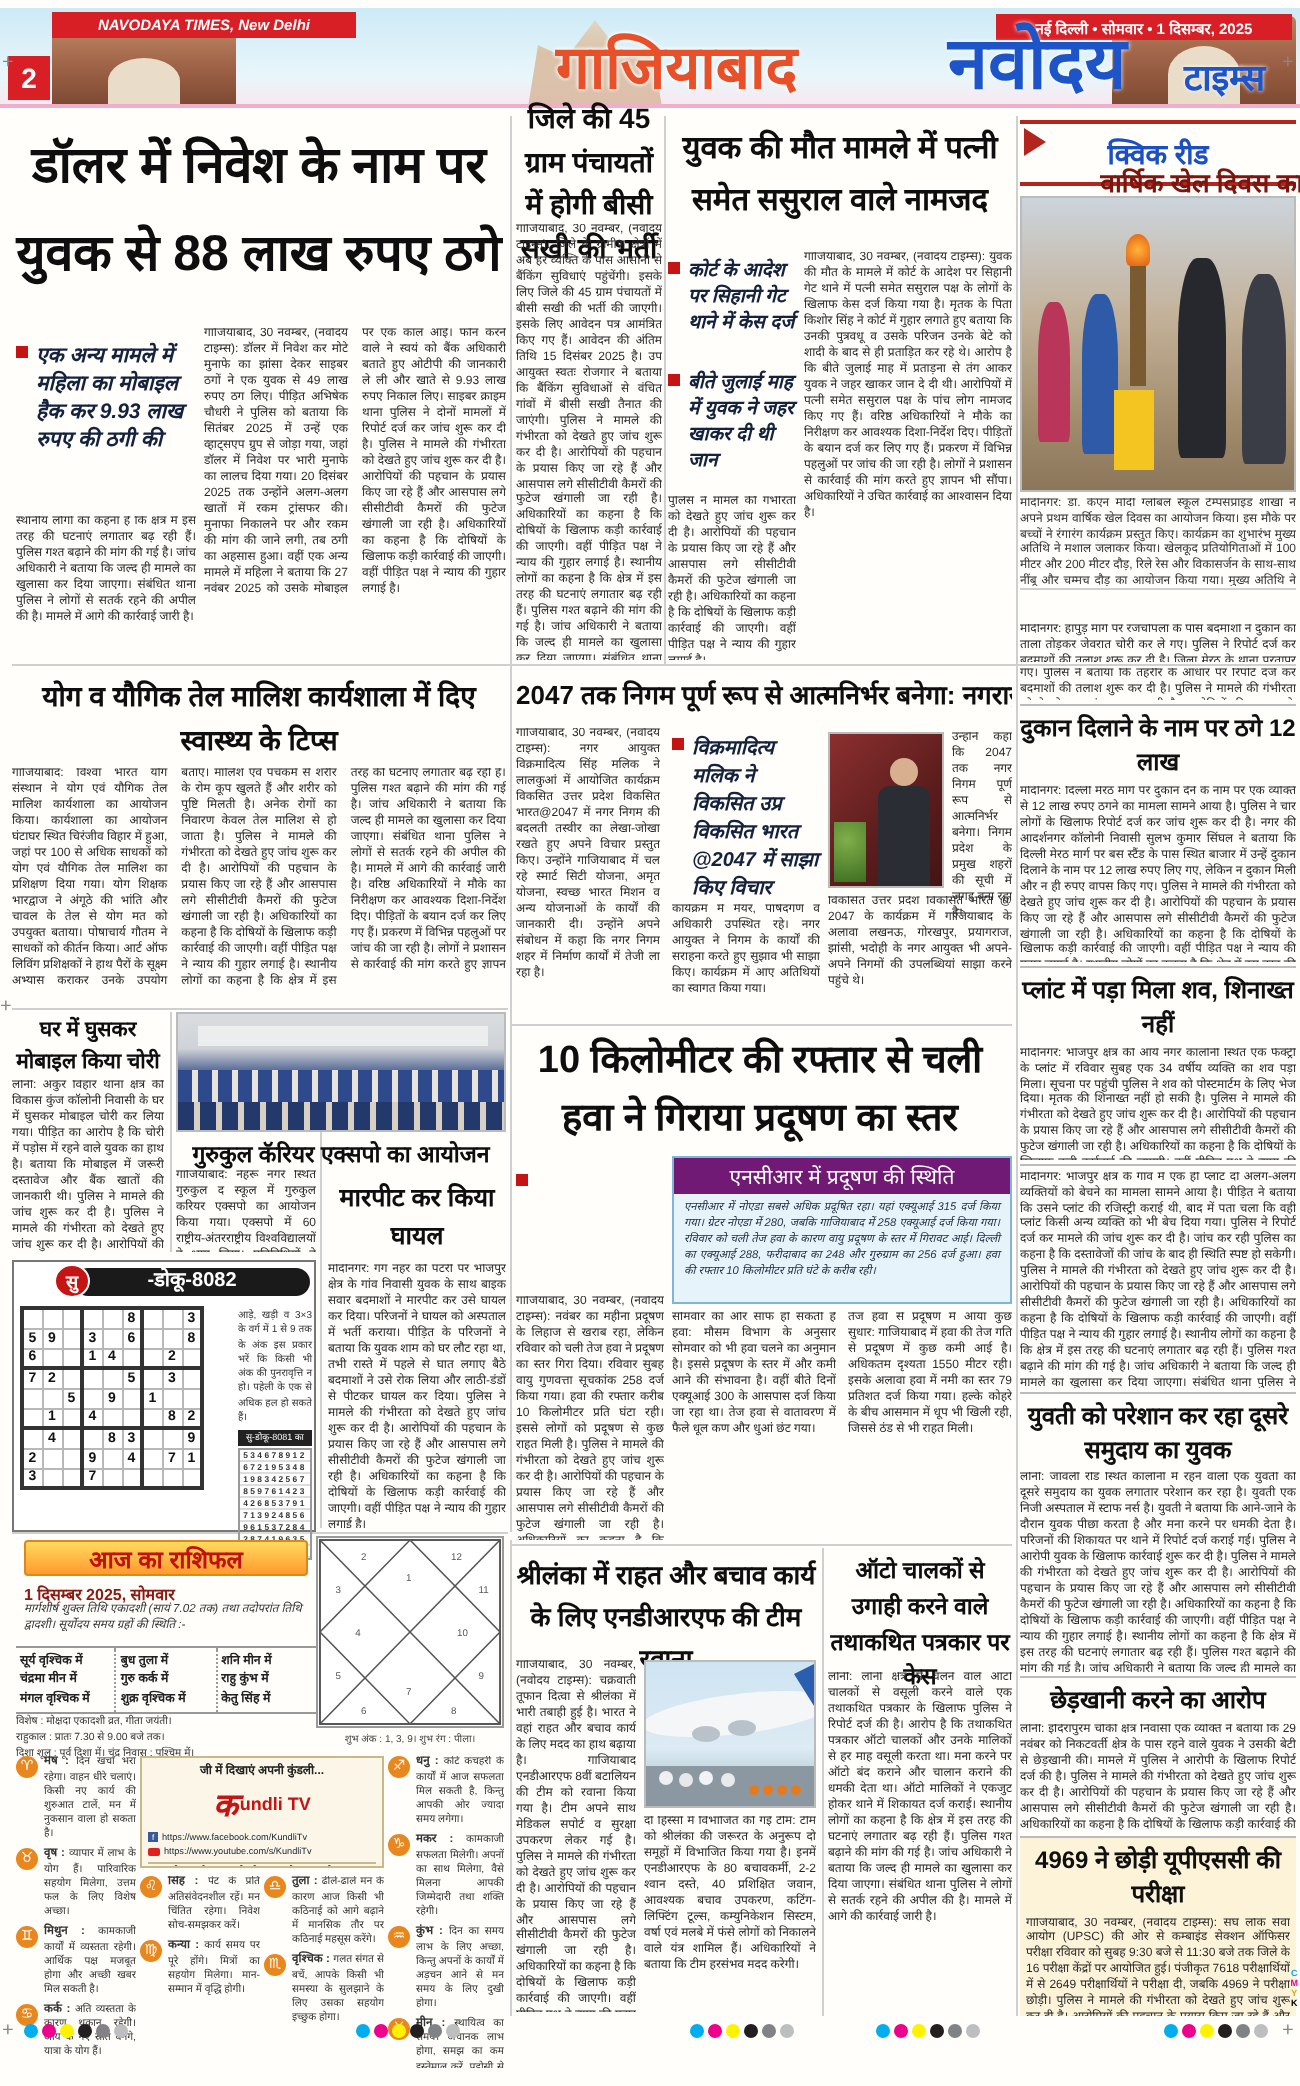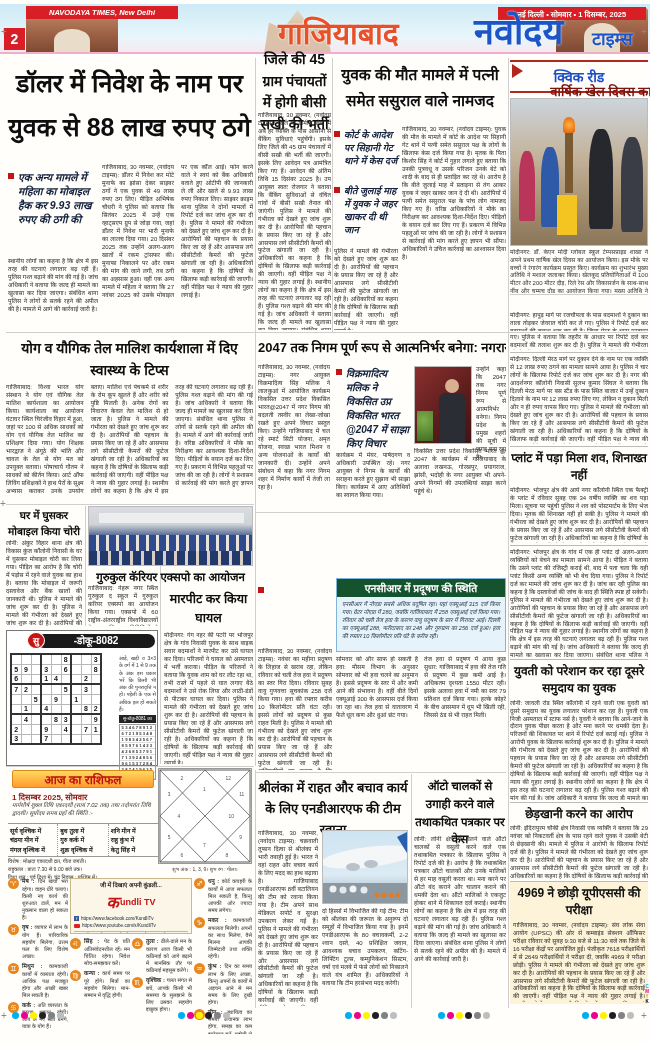--- a/index.html
+++ b/index.html
@@ -23,21 +23,21 @@
 .temple{position:absolute;background:linear-gradient(180deg,#e8c8a0 0%,#d8a070 40%,#caa27e 100%);clip-path:polygon(15% 100%,20% 30%,35% 45%,50% 0,65% 45%,80% 30%,85% 100%)}
 .quickhead{position:absolute;border-top:2px solid #b3261e;border-bottom:2px solid #b3261e;display:flex;align-items:center;justify-content:center}
 .qtri{position:absolute;left:2px;top:2px;width:0;height:0;border-top:7px solid transparent;border-bottom:7px solid transparent;border-left:11px solid #b3261e}
 .sudbox{position:absolute;border:1px solid #777;background:#fff}
 .sud{border-collapse:collapse;border:2px solid #333}
 .sud td{width:10px;height:10px;border:1px solid #b8b8b8;font-size:7px;font-weight:700;text-align:center;color:#111}
 .sud td:nth-child(3n){border-right:2px solid #333}
 .sud tr:nth-child(3n) td{border-bottom:2px solid #333}
 .ansrow div{font-size:4.2px;line-height:1.2;letter-spacing:1.2px;font-weight:700;color:#333;text-align:center;border-bottom:.5px solid #ddd}
 .bluebox{position:absolute;border:1px solid #7fb5d8;background:#e7f3fb}
-.bluebox .bh{background:#14532d;color:#fff;font-weight:700;font-size:10.5px;text-align:center;padding:2px 0}
+.bluebox .bh{background:#701a75;color:#fff;font-weight:400;font-size:10.5px;text-align:center;padding:2px 0}
 .bluebox .bb{font-size:5.6px;line-height:1.45;font-style:italic;color:#234;padding:3px 5px;text-align:justify}
 .rrail{position:absolute;left:510px;top:334px;width:138px;height:674px;overflow:hidden}
 .rart{border-top:1px solid #bbb;padding:3px 0 2px}
 .rart:first-child{border-top:none;padding-top:0}
 .rart.cream{background:#fdf3d9;padding:3px 3px 2px}
 .rh{font-weight:700;text-align:center;font-size:12px;line-height:1.45;color:#101010;margin-bottom:2px}
 .horo{position:absolute;left:6px;top:768px;width:246px;height:266px;overflow:hidden}
 .horohead{position:absolute;background:linear-gradient(180deg,#ffd95e,#ff9b2e);border:1px solid #d98a1a;color:#bf1111;font-weight:700;font-size:12px;display:flex;align-items:center;justify-content:center;border-radius:2px}
 .ptab{position:absolute;display:flex;border-top:1px solid #999;border-bottom:1px solid #999}
 .pcell{flex:1;border-right:1px dotted #999;padding:2px 2px;font-size:6.2px;font-weight:700;line-height:1.5;color:#222}
@@ -310,20 +310,24 @@
     <div class="abs" style="left:30px;top:12px;width:14px;height:14px;border-radius:50%;background:#d8b090"></div>
     <div class="abs" style="left:24px;top:26px;width:26px;height:52px;background:#2a2d33;border-radius:6px 6px 0 0"></div>
   </div>
   <div class="abs body6" style="left:476px;top:366px;width:30px;height:144px">
     <span>उन्होंने कहा कि 2047 तक नगर निगम पूर्ण रूप से आत्मनिर्भर बनेगा। निगम प्रदेश के प्रमुख शहरों की सूची में जगह बना रहा है।</span>
   </div>
   <div class="abs body6" style="left:414px;top:448px;width:92px;height:62px">
     <span>विकसित उत्तर प्रदेश विकसित भारत @ 2047 के कार्यक्रम में गाजियाबाद के अलावा लखनऊ, गोरखपुर, प्रयागराज, झांसी, भदोही के नगर आयुक्त भी अपने-अपने निगमों की उपलब्धियां साझा करने पहुंचे थे।</span>
   </div>
 
+  <div class="abs hl" style="left:254px;top:516px;width:252px;font-size:19px;line-height:1.55">
+    <div>10 किलोमीटर की रफ्तार से चली</div>
+    <div>हवा ने गिराया प्रदूषण का स्तर</div>
+  </div>
   <div class="bullet" style="left:258px;top:584px;width:74px">
     <span class="sq"></span>
   </div>
   <div class="abs body6" style="left:258px;top:648px;width:74px;height:122px">
     <span>गाजियाबाद, 30 नवम्बर, (नवोदय टाइम्स): नवंबर का महीना प्रदूषण के लिहाज से खराब रहा, लेकिन रविवार को चली तेज हवा ने प्रदूषण का स्तर गिरा दिया। रविवार सुबह वायु गुणवत्ता सूचकांक 258 दर्ज किया गया। हवा की रफ्तार करीब 10 किलोमीटर प्रति घंटा रही। इससे लोगों को प्रदूषण से कुछ राहत मिली है।</span> <span>पुलिस ने मामले की गंभीरता को देखते हुए जांच शुरू कर दी है। आरोपियों की पहचान के प्रयास किए जा रहे हैं और आसपास लगे सीसीटीवी कैमरों की फुटेज खंगाली जा रही है। अधिकारियों का कहना है कि दोषियों के खिलाफ कड़ी कार्रवाई की जाएगी। वहीं पीड़ित पक्ष ने न्याय की गुहार लगाई है।</span>
   </div>
   <div class="bluebox" style="left:336px;top:578px;width:170px;height:74px">
     <div class="bh">एनसीआर में प्रदूषण की स्थिति</div>
     <div class="bb">एनसीआर में नोएडा सबसे अधिक प्रदूषित रहा। यहां एक्यूआई 315 दर्ज किया गया। ग्रेटर नोएडा में 280, जबकि गाजियाबाद में 258 एक्यूआई दर्ज किया गया। रविवार को चली तेज हवा के कारण वायु प्रदूषण के स्तर में गिरावट आई। दिल्ली का एक्यूआई 288, फरीदाबाद का 248 और गुरुग्राम का 256 दर्ज हुआ। हवा की रफ्तार 10 किलोमीटर प्रति घंटे के करीब रही।</div>
   </div>
@@ -362,20 +366,21 @@
   <div class="abs hl" style="left:414px;top:778px;width:92px;font-size:11.5px;line-height:1.55">ऑटो चालकों से उगाही करने वाले तथाकथित पत्रकार पर केस</div>
   <div class="abs body6" style="left:414px;top:836px;width:92px;height:170px">
     <span>लोनी: लोनी क्षेत्र में चलने वाले ऑटो चालकों से वसूली करने वाले एक तथाकथित पत्रकार के खिलाफ पुलिस ने रिपोर्ट दर्ज की है। आरोप है कि तथाकथित पत्रकार ऑटो चालकों और उनके मालिकों से हर माह वसूली करता था। मना करने पर ऑटो बंद कराने और चालान कराने की धमकी देता था। ऑटो मालिकों ने एकजुट होकर थाने में शिकायत दर्ज कराई।</span> <span>स्थानीय लोगों का कहना है कि क्षेत्र में इस तरह की घटनाएं लगातार बढ़ रही हैं। पुलिस गश्त बढ़ाने की मांग की गई है। जांच अधिकारी ने बताया कि जल्द ही मामले का खुलासा कर दिया जाएगा। संबंधित थाना पुलिस ने लोगों से सतर्क रहने की अपील की है। मामले में आगे की कार्रवाई जारी है।</span>
   </div>
 
   <div class="rrail">
       <div class="rart">
         <div class="body6" style="height: 16px;">गए। पुलिस ने बताया कि तहरीर के आधार पर रिपोर्ट दर्ज कर बदमाशों की तलाश शुरू कर दी है। पुलिस ने मामले की गंभीरता को देखते हुए जांच शुरू कर दी है। आरोपियों की पहचान के प्रयास किए जा रहे हैं और आसपास लगे सीसीटीवी कैमरों की फुटेज खंगाली जा रही है। अधिकारियों का कहना है कि दोषियों के खिलाफ कड़ी कार्रवाई की जाएगी। वहीं पीड़ित पक्ष ने न्याय की गुहार लगाई है। स्थानीय लोगों का कहना है कि क्षेत्र में इस तरह की घटनाएं लगातार बढ़ रही हैं। पुलिस गश्त बढ़ाने की मांग की गई है। जांच अधिकारी ने बताया कि जल्द ही मामले का खुलासा कर दिया जाएगा। संबंधित थाना पुलिस ने लोगों से सतर्क रहने की अपील की है। मामले में आगे की कार्रवाई जारी है।</div>
       </div>
       <div class="rart">
+        <div class="rh">दुकान दिलाने के नाम पर ठगे 12 लाख</div>
         <div class="body6" style="height: 88px;">मोदीनगर: दिल्ली मेरठ मार्ग पर दुकान देने के नाम पर एक व्यक्ति से 12 लाख रुपए ठगने का मामला सामने आया है। पुलिस ने चार लोगों के खिलाफ रिपोर्ट दर्ज कर जांच शुरू कर दी है। नगर की आदर्शनगर कॉलोनी निवासी सुलभ कुमार सिंघल ने बताया कि दिल्ली मेरठ मार्ग पर बस स्टैंड के पास स्थित बाजार में उन्हें दुकान दिलाने के नाम पर 12 लाख रुपए लिए गए, लेकिन न दुकान मिली और न ही रुपए वापस किए गए। पुलिस ने मामले की गंभीरता को देखते हुए जांच शुरू कर दी है। आरोपियों की पहचान के प्रयास किए जा रहे हैं और आसपास लगे सीसीटीवी कैमरों की फुटेज खंगाली जा रही है। अधिकारियों का कहना है कि दोषियों के खिलाफ कड़ी कार्रवाई की जाएगी। वहीं पीड़ित पक्ष ने न्याय की गुहार लगाई है। स्थानीय लोगों का कहना है कि क्षेत्र में इस तरह की घटनाएं लगातार बढ़ रही हैं। पुलिस गश्त बढ़ाने की मांग की गई है। जांच अधिकारी ने बताया कि जल्द ही मामले का खुलासा कर दिया जाएगा। संबंधित थाना पुलिस ने लोगों से सतर्क रहने की अपील की है। मामले में आगे की कार्रवाई जारी है।</div>
       </div>
       <div class="rart">
         <div class="rh">प्लांट में पड़ा मिला शव, शिनाख्त नहीं</div>
         <div class="body6" style="height: 56px;">मोदीनगर: भोजपुर क्षेत्र की आर्य नगर कॉलोनी स्थित एक फैक्ट्री के प्लांट में रविवार सुबह एक 34 वर्षीय व्यक्ति का शव पड़ा मिला। सूचना पर पहुंची पुलिस ने शव को पोस्टमार्टम के लिए भेज दिया। मृतक की शिनाख्त नहीं हो सकी है। पुलिस ने मामले की गंभीरता को देखते हुए जांच शुरू कर दी है। आरोपियों की पहचान के प्रयास किए जा रहे हैं और आसपास लगे सीसीटीवी कैमरों की फुटेज खंगाली जा रही है। अधिकारियों का कहना है कि दोषियों के खिलाफ कड़ी कार्रवाई की जाएगी। वहीं पीड़ित पक्ष ने न्याय की गुहार लगाई है। स्थानीय लोगों का कहना है कि क्षेत्र में इस तरह की घटनाएं लगातार बढ़ रही हैं। पुलिस गश्त बढ़ाने की मांग की गई है। जांच अधिकारी ने बताया कि जल्द ही मामले का खुलासा कर दिया जाएगा। संबंधित थाना पुलिस ने लोगों से सतर्क रहने की अपील की है। मामले में आगे की कार्रवाई जारी है।</div>
       </div>
       <div class="rart">
         <div class="body6" style="height: 108px;">मोदीनगर: भोजपुर क्षेत्र के गांव में एक ही प्लांट दो अलग-अलग व्यक्तियों को बेचने का मामला सामने आया है। पीड़ित ने बताया कि उसने प्लांट की रजिस्ट्री कराई थी, बाद में पता चला कि वही प्लांट किसी अन्य व्यक्ति को भी बेच दिया गया। पुलिस ने रिपोर्ट दर्ज कर मामले की जांच शुरू कर दी है। जांच कर रही पुलिस का कहना है कि दस्तावेजों की जांच के बाद ही स्थिति स्पष्ट हो सकेगी। पुलिस ने मामले की गंभीरता को देखते हुए जांच शुरू कर दी है। आरोपियों की पहचान के प्रयास किए जा रहे हैं और आसपास लगे सीसीटीवी कैमरों की फुटेज खंगाली जा रही है। अधिकारियों का कहना है कि दोषियों के खिलाफ कड़ी कार्रवाई की जाएगी। वहीं पीड़ित पक्ष ने न्याय की गुहार लगाई है। स्थानीय लोगों का कहना है कि क्षेत्र में इस तरह की घटनाएं लगातार बढ़ रही हैं। पुलिस गश्त बढ़ाने की मांग की गई है। जांच अधिकारी ने बताया कि जल्द ही मामले का खुलासा कर दिया जाएगा। संबंधित थाना पुलिस ने लोगों से सतर्क रहने की अपील की है। मामले में आगे की कार्रवाई जारी है।</div>
       </div>
       <div class="rart">

